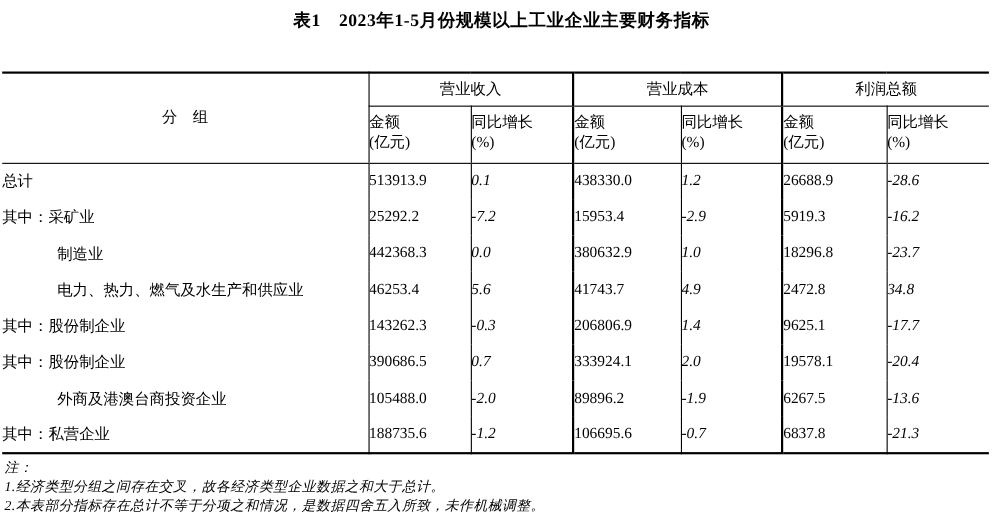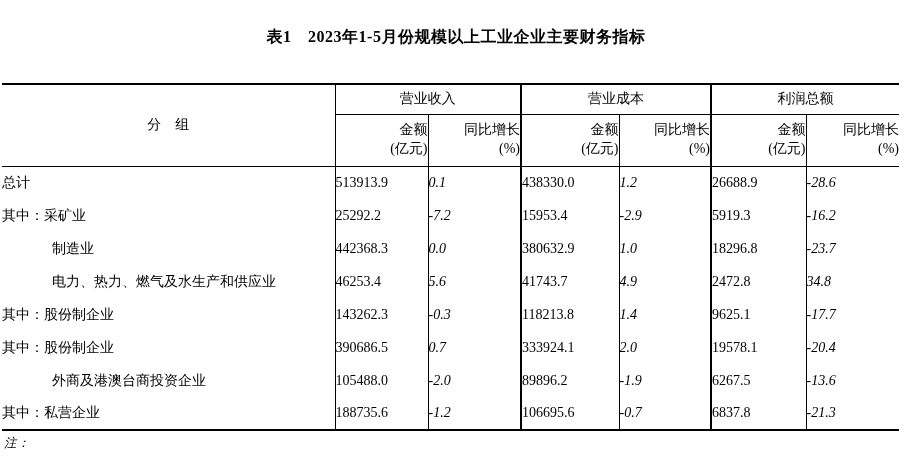--- a/index.html
+++ b/index.html
@@ -10,21 +10,21 @@
     font-family: "Liberation Serif", "DejaVu Serif", serif;
   }
   body {
     width: 912px;
     height: 471px;
     overflow: hidden;
     box-sizing: border-box;
     position: relative;
   }
   .title {
-    padding-top: 27px;
+    padding-top: 9px;
     text-align: center;
     font-size: 16px;
     font-weight: bold;
     letter-spacing: 0.5px;
   }
   table.fin {
     border-collapse: collapse;
     table-layout: fixed;
     width: 897px;
     margin: 35px 0 0 2px;
@@ -43,21 +43,21 @@
   tbody tr { height: 33px; }
   th.groupcol {
     text-align: center;
     border-bottom: 1px solid #000;
   }
   th.cgroup {
     text-align: center;
     border-bottom: 1px solid #000;
   }
   th.sub {
-    text-align: right;
+    text-align: left;
     white-space: pre-line;
     line-height: 1.35;
     border-bottom: 1px solid #000;
     font-size: 13.5px;
   }
   .v  { border-left: 1px solid #000; }
   .vt { border-left: 2px solid #000; }
   td.label {
     text-align: left;
     padding-left: 8px;
@@ -150,21 +150,21 @@
       <td class="num pct v">5.6</td>
       <td class="num vt">41743.7</td>
       <td class="num pct v">4.9</td>
       <td class="num vt">2472.8</td>
       <td class="num pct v">34.8</td>
     </tr>
     <tr>
       <td class="label">其中：股份制企业</td>
       <td class="num v">143262.3</td>
       <td class="num pct v">-0.3</td>
-      <td class="num vt">118213.8</td>
+      <td class="num vt">206806.9</td>
       <td class="num pct v">1.4</td>
       <td class="num vt">9625.1</td>
       <td class="num pct v">-17.7</td>
     </tr>
     <tr>
       <td class="label">其中：股份制企业</td>
       <td class="num v">390686.5</td>
       <td class="num pct v">0.7</td>
       <td class="num vt">333924.1</td>
       <td class="num pct v">2.0</td>
@@ -187,13 +187,15 @@
       <td class="num vt">106695.6</td>
       <td class="num pct v">-0.7</td>
       <td class="num vt">6837.8</td>
       <td class="num pct v">-21.3</td>
     </tr>
   </tbody>
 </table>
 
 <div class="notes">
   <div>注：</div>
+  <div>1.经济类型分组之间存在交叉，故各经济类型企业数据之和大于总计。</div>
+  <div>2.本表部分指标存在总计不等于分项之和情况，是数据四舍五入所致，未作机械调整。</div>
 </div>
 
 </body></html>

